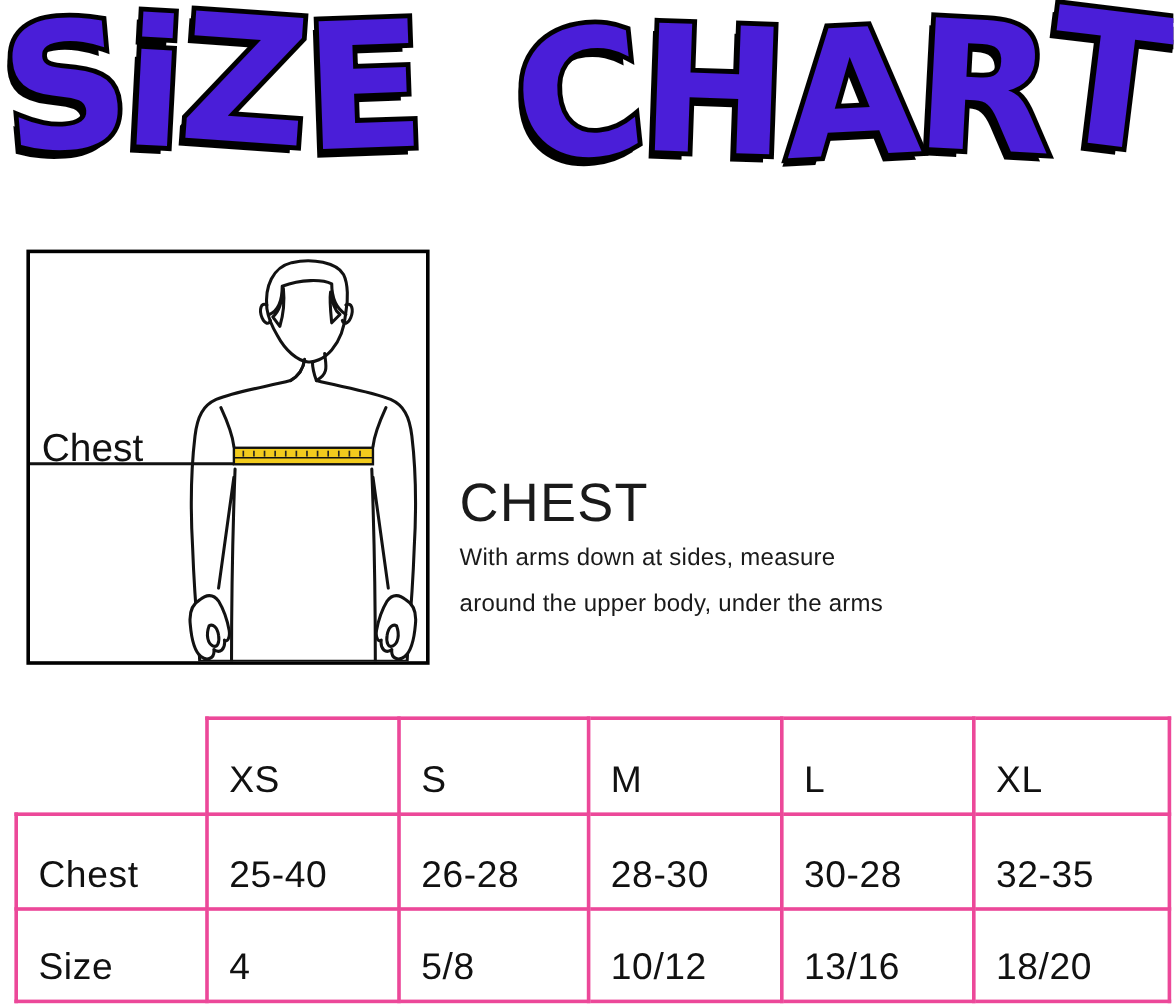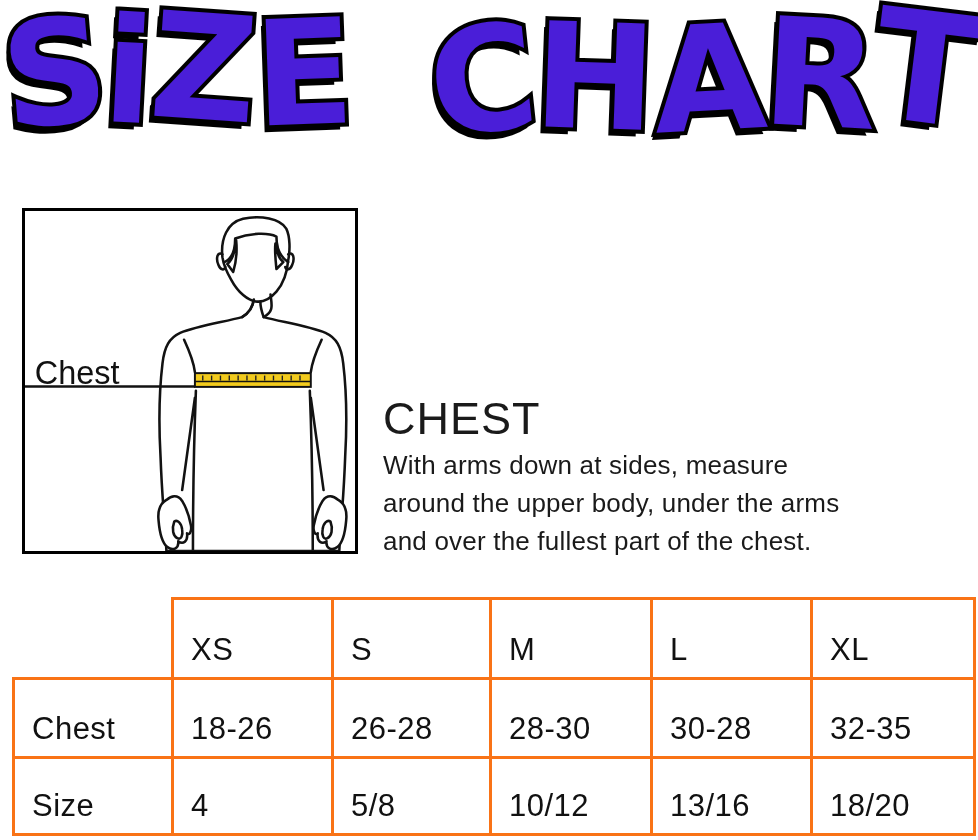--- a/index.html
+++ b/index.html
@@ -47,30 +47,30 @@
   }
   #measure-diagram svg{position:absolute;left:0;top:0;}
 
   
   #chest-heading{
     position:absolute;left:383px;top:393px;
     font-size:45px;font-weight:normal;letter-spacing:1px;color:#1a1a1a;
   }
   #chest-instructions{
     position:absolute;left:383px;top:446px;
-    font-size:26px;line-height:38px;color:#1a1a1a;letter-spacing:0.2px;
+    font-size:20px;line-height:38px;color:#1a1a1a;letter-spacing:0.2px;
   }
 
   
   #size-table{
     position:absolute;left:12px;top:597px;
     border-collapse:collapse;table-layout:fixed;width:961px;
   }
   #size-table td,#size-table th{
-    border:3px solid #f97316;
+    border:3px solid #ec4899;
     vertical-align:bottom;text-align:left;
     padding:0 4px 9px 17px;
     font-size:31px;font-weight:normal;color:#111;
     letter-spacing:0.5px;
     overflow:hidden;white-space:nowrap;
   }
   #size-table td.corner{border:none;}
   #size-table tr.hdr{height:80px;}
   #size-table tr.r1{height:79px;}
   #size-table tr.r2{height:77px;}
@@ -181,21 +181,20 @@
 
       <line x1="0" y1="178.5" x2="173" y2="178.5" stroke="#121212" stroke-width="2.6"></line>
       <text x="10" y="176" font-family="Liberation Sans, sans-serif" font-size="33" fill="#111">Chest</text>
     </svg>
   </div>
 
   <div id="chest-heading">CHEST</div>
   <div id="chest-instructions">
     <div>With arms down at sides, measure</div>
     <div>around the upper body, under the arms</div>
-    <div>and over the fullest part of the chest.</div>
   </div>
 
   <table id="size-table">
     <colgroup>
       <col style="width:159px">
         <col style="width:160px">
         <col style="width:158px">
       <col style="width:161px">
         <col style="width:160px">
         <col style="width:163px">
@@ -204,21 +203,21 @@
         <tr class="hdr">
       <td class="corner"></td>
       <th>XS</th>
       <th>S</th>
       <th>M</th>
       <th>L</th>
       <th>XL</th>
     </tr>
     <tr class="r1">
       <td>Chest</td>
-      <td>18-26</td>
+      <td>25-40</td>
       <td>26-28</td>
       <td>28-30</td>
       <td>30-28</td>
       <td>32-35</td>
     </tr>
     <tr class="r2">
       <td>Size</td>
       <td>4</td>
       <td>5/8</td>
       <td>10/12</td>

